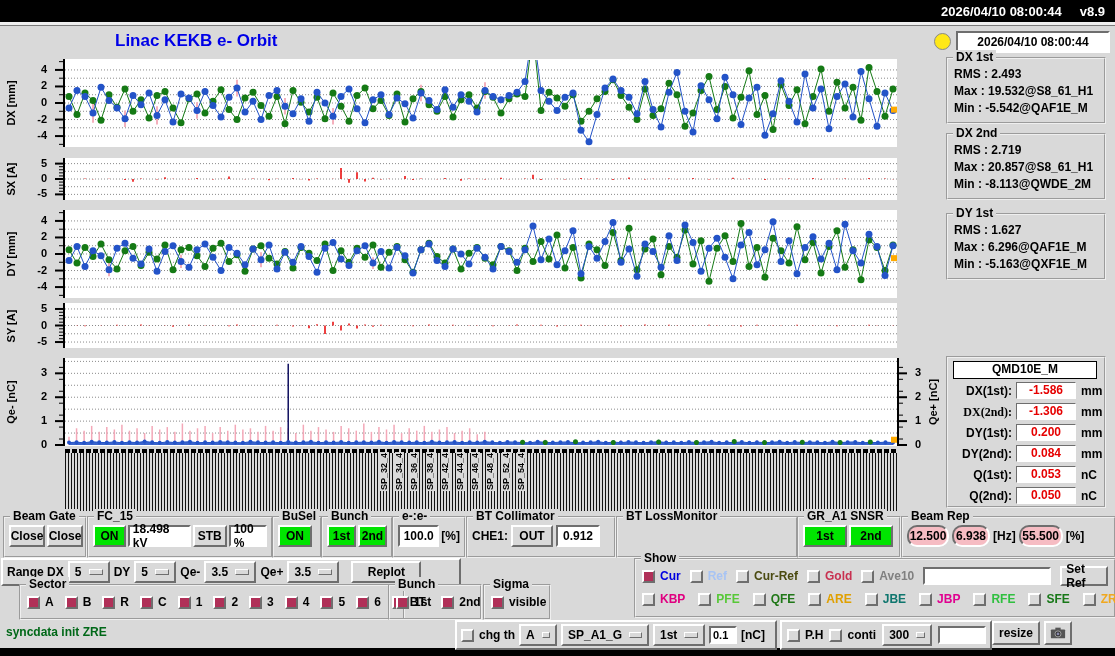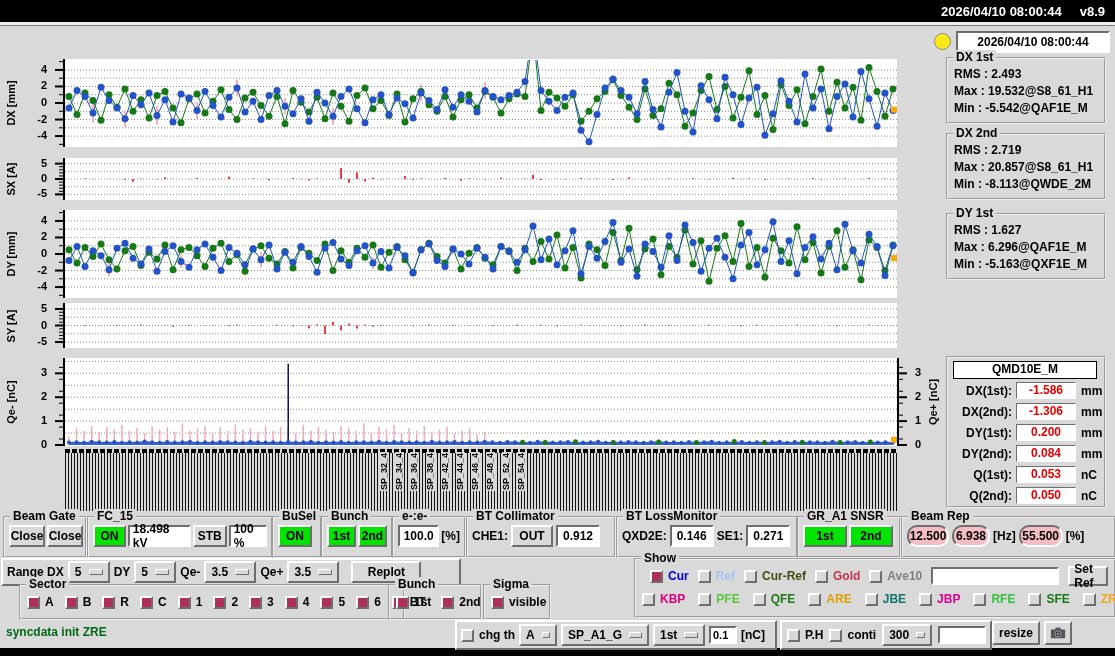--- a/index.html
+++ b/index.html
@@ -55,20 +55,21 @@
 <body>
 <div id="app">
 
 <div id="topbar" class="bar">
   <span>2026/04/10 08:00:44</span>
   <span>v8.9</span>
 </div>
 <div id="ridge"></div>
 <div id="botbar" class="bar"></div>
 
+<div id="title" class="abs">Linac KEKB e- Orbit</div>
 <div id="indicator" class="abs"></div>
 <div id="hdr-dt" class="abs sunken">2026/04/10 08:00:44</div>
 
 <div id="charts-host">
       <div class="chartwrap" style="top: 59px; width: 846px; height: 88px;">
         <div class="yt" style="left: -28px; top: 3.92308px;">4</div>
         <div class="yt" style="left: -28px; top: 20.4615px;">2</div>
         <div class="yt" style="left: -28px; top: 37px;">0</div>
         <div class="yt" style="left: -28px; top: 53.5385px;">-2</div>
         <div class="yt" style="left: -28px; top: 70.0769px;">-4</div>
@@ -1105,21 +1106,21 @@
 
 <div id="monitor" class="abs">
   <div id="monitor-title">QMD10E_M</div>
   <div id="monitor-rows">
         <div class="mrow" style="top: 24px;">
           <span class="ml" style="right: 92px;">DX(1st):</span>
           <span class="mv">-1.586</span>
           <span class="mu">mm</span>
         </div>
         <div class="mrow" style="top: 45px;">
-          <span class="ml" style="right: 92px;">DX(2nd):</span>
+          <span class="ml" style="right: 92px; font-family: Liberation Serif, serif;">DX(2nd):</span>
           <span class="mv">-1.306</span>
           <span class="mu">mm</span>
         </div>
         <div class="mrow" style="top: 66px;">
           <span class="ml" style="right: 92px;">DY(1st):</span>
           <span class="mv">0.200</span>
           <span class="mu">mm</span>
         </div>
         <div class="mrow" style="top: 87px;">
           <span class="ml" style="right: 92px;">DY(2nd):</span>
@@ -1178,26 +1179,20 @@
 <div class="lf" style="left:466px;top:516px;width:146px;height:38px;">
   <span class="lf-t">BT Collimator</span>
   <div class="rowflex" style="gap:3px;">
     <span class="lbl">CHE1:</span>
     <span class="btn raised" style="width:42px;">OUT</span>
     <span class="fld sunken" style="width:44px;">0.912</span>
   </div>
 </div>
 <div class="lf" style="left:616px;top:516px;width:178px;height:38px;">
   <span class="lf-t">BT LossMonitor</span>
-  <div class="rowflex" style="gap:3px;">
-    <span class="lbl">QXD2E:</span>
-    <span class="fld sunken" style="width:44px;">0.146</span>
-    <span class="lbl">SE1:</span>
-    <span class="fld sunken" style="width:44px;">0.271</span>
-  </div>
 </div>
 <div class="lf" style="left:797px;top:516px;width:100px;height:38px;">
   <span class="lf-t">GR_A1 SNSR</span>
   <div class="rowflex" style="gap:2px;">
     <span class="btn raised green" style="width:44px;">1st</span>
     <span class="btn raised green" style="width:44px;">2nd</span>
   </div>
 </div>
 <div class="lf" style="left:901px;top:516px;width:211px;height:38px;">
   <span class="lf-t">Beam Rep</span>
@@ -1303,21 +1298,21 @@
   <div id="sigma-items" class="rowflex2" style="height:100%;padding:0 6px;">
         <span class="cbit">
           <span class="cbi on"></span>
           <span class="cbl">visible</span>
         </span>
       </div>
 </div>
 
 <div class="lf" style="left:634px;top:558px;width:478px;height:56px;">
   <span class="lf-t">Show</span>
-  <div class="rowflex2" style="padding:6px 6px 0 14px;gap:9px;">
+  <div class="rowflex2" style="padding:6px 6px 0 6px;gap:9px;">
     <span id="show-row1" class="rowflex2" style="gap:9px;">
           <span class="cbit">
             <span class="cbi on"></span>
             <span class="cbl" style="color: rgb(0, 0, 224);">Cur</span>
           </span>
           <span class="cbit">
             <span class="cbi"></span>
             <span class="cbl" style="color: rgb(168, 196, 244);">Ref</span>
           </span>
           <span class="cbit">

